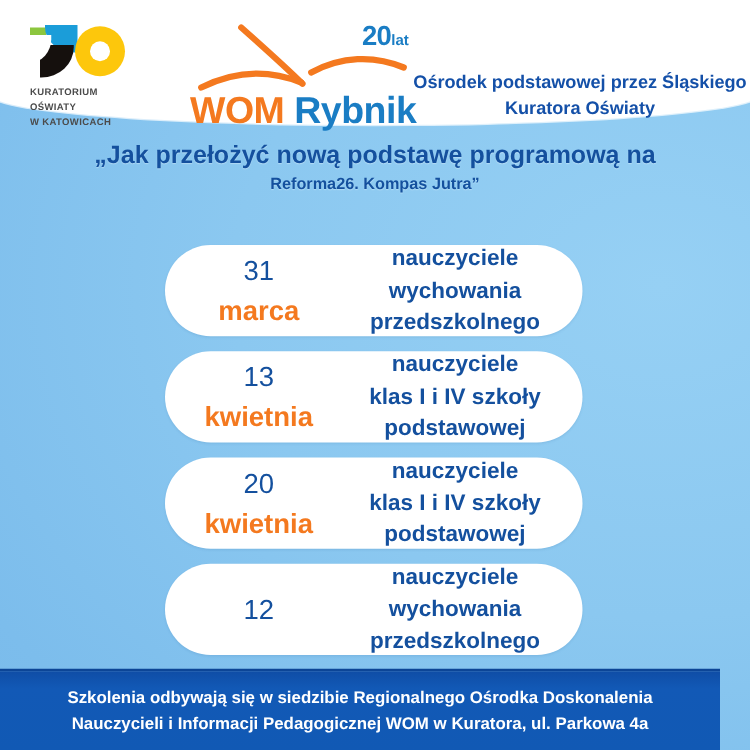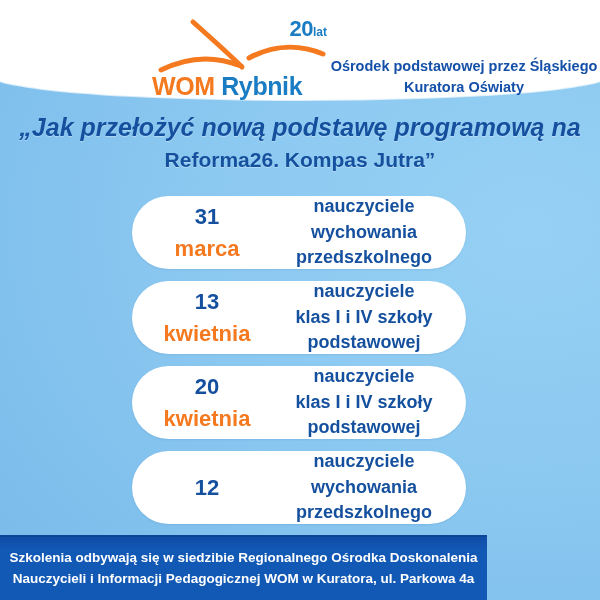--- a/index.html
+++ b/index.html
@@ -136,21 +136,21 @@
     color: #1a7dc4;
     font-weight: bold;
     line-height: 1;
   }
   .wom-20 .n20 { font-size: 22px; letter-spacing: -0.5px; }
   .wom-20 .lat { font-size: 12px; }
   .wom-name {
     position: absolute;
     left: 3px;
     top: 54px;
-    font-size: 25px;
+    font-size: 30px;
     font-weight: bold;
     letter-spacing: -0.4px;
     white-space: nowrap;
   }
   .wom-name .wom { color: #f4791f; }
   .wom-name .ryb { color: #1a7dc4; }
 
   
   .accred {
     position: absolute;
@@ -168,22 +168,22 @@
   .title {
     position: absolute;
     left: 16px;
     top: 111px;
     width: 568px;
     text-align: center;
     color: #14509e;
     font-weight: bold;
     text-shadow: 0 1px 1px rgba(255,255,255,0.35);
   }
-  .title .l1 { font-size: 25px; line-height: 1.32; display: block; font-style: italic; }
-  .title .l2 { font-size: 21px; line-height: 1.5; display: block; }
+  .title .l1 { font-size: 20px; line-height: 1.32; display: block; }
+  .title .l2 { font-size: 13px; line-height: 1.5; display: block; }
 
   
   .cards {
     position: absolute;
     left: 132px;
     top: 196px;
     width: 334px;
   }
   .card {
     position: relative;
@@ -198,21 +198,21 @@
   .card-date {
     width: 142px;
     text-align: center;
     line-height: 1.08;
     padding-left: 4px;
   }
   .card-day {
     display: block;
     color: #14509e;
     font-size: 22px;
-    font-weight: bold;
+    font-weight: normal;
   }
   .card-month {
     display: block;
     color: #f4791f;
     font-size: 22px;
     font-weight: bold;
     margin-top: 8px;
   }
   .card-desc {
     flex: 1;
@@ -223,21 +223,21 @@
     line-height: 1.42;
     padding-right: 16px;
   }
   .card-desc span { display: block; }
 
   
   .footer {
     position: absolute;
     left: 0;
     bottom: 0;
-    width: 487px;
+    width: 576px;
     height: 63px;
     background: linear-gradient(180deg, #0f4da6 0%, #1259b6 22%, #1159b4 100%);
     border-top: 2px solid #0c4596;
     display: flex;
     align-items: center;
     justify-content: center;
   }
   .footer-text {
     width: 570px;
     text-align: center;
@@ -249,20 +249,35 @@
   .footer-text span { display: block; }
 </style>
 </head>
 <body>
 
 <div id="poster">
 
   <div class="header-band"></div>
   <div class="header-inner">
 
+    <div class="ko-logo">
+      <div class="ko-mark">
+        <div class="ko-green"></div>
+        <div class="ko-blue"></div>
+        <div class="ko-black"></div>
+        <div class="ko-black-cut"></div>
+        <div class="ko-o"></div>
+        <div class="ko-o-hole"></div>
+      </div>
+      <div class="ko-text">
+        <div>KURATORIUM</div>
+        <div>OŚWIATY</div>
+        <div>W KATOWICACH</div>
+      </div>
+    </div>
 
     <div class="wom-logo">
       <svg class="wom-swoosh" width="180" height="58" viewBox="0 0 180 58">
         <path d="M12 52 C36 40, 62 36, 92 48" stroke="#f4791f" stroke-width="5" fill="none" stroke-linecap="round"></path>
         <path d="M44 4 C62 20, 80 36, 93 49" stroke="#f4791f" stroke-width="5" fill="none" stroke-linecap="round"></path>
         <path d="M100 40 C124 27, 150 26, 174 36" stroke="#f4791f" stroke-width="5" fill="none" stroke-linecap="round"></path>
       </svg>
       <div class="wom-20">
         <span class="n20">20</span><span class="lat">lat</span>
       </div>

